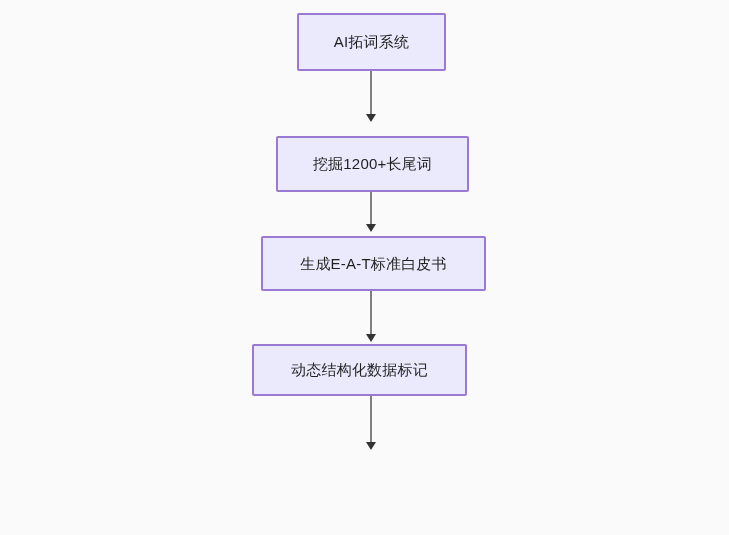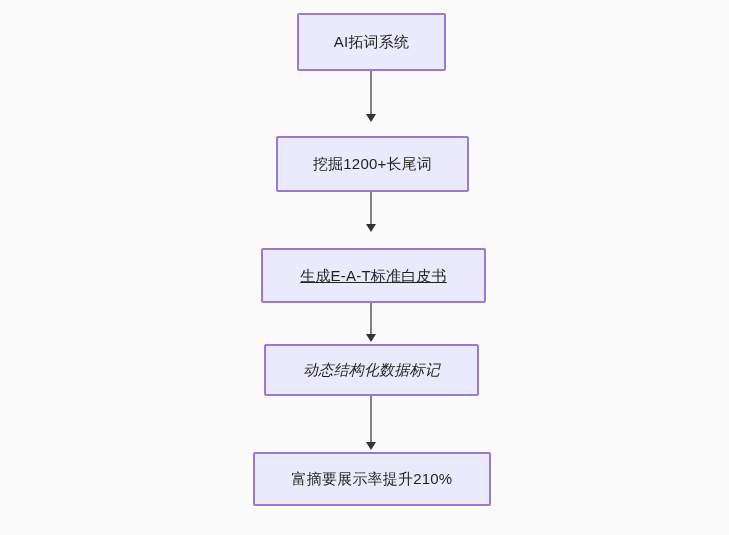--- a/index.html
+++ b/index.html
@@ -62,19 +62,18 @@
   <div class="edge" style="left:370px; top:289px; height:47px;"></div>
   <div class="arrowhead" style="left:366px; top:334px;"></div>
 
   <div class="edge" style="left:370px; top:396px; height:48px;"></div>
   <div class="arrowhead" style="left:366px; top:442px;"></div>
 
   <div class="node" style="left:297px; top:13px; width:149px; height:58px;">AI拓词系统</div>
 
   <div class="node" style="left:276px; top:124px; width:193px; height:56px;margin-top:12px;">挖掘1200+长尾词</div>
 
-  <div class="node" style="left:261px; top:248px; width:225px; height:55px;text-decoration:underline;">生成E-A-T标准白皮书</div>
+  <div class="node" style="left:261px; top:236px; width:225px; height:55px;">生成E-A-T标准白皮书</div>
 
-  <div class="node" style="left:264px; top:344px; width:215px; height:52px;font-style:italic;">动态结构化数据标记</div>
+  <div class="node" style="left:252px; top:344px; width:215px; height:52px;">动态结构化数据标记</div>
 
-  <div class="node" style="left:253px; top:452px; width:238px; height:54px;">富摘要展示率提升210%</div>
 
 </div>
 
 </body></html>

